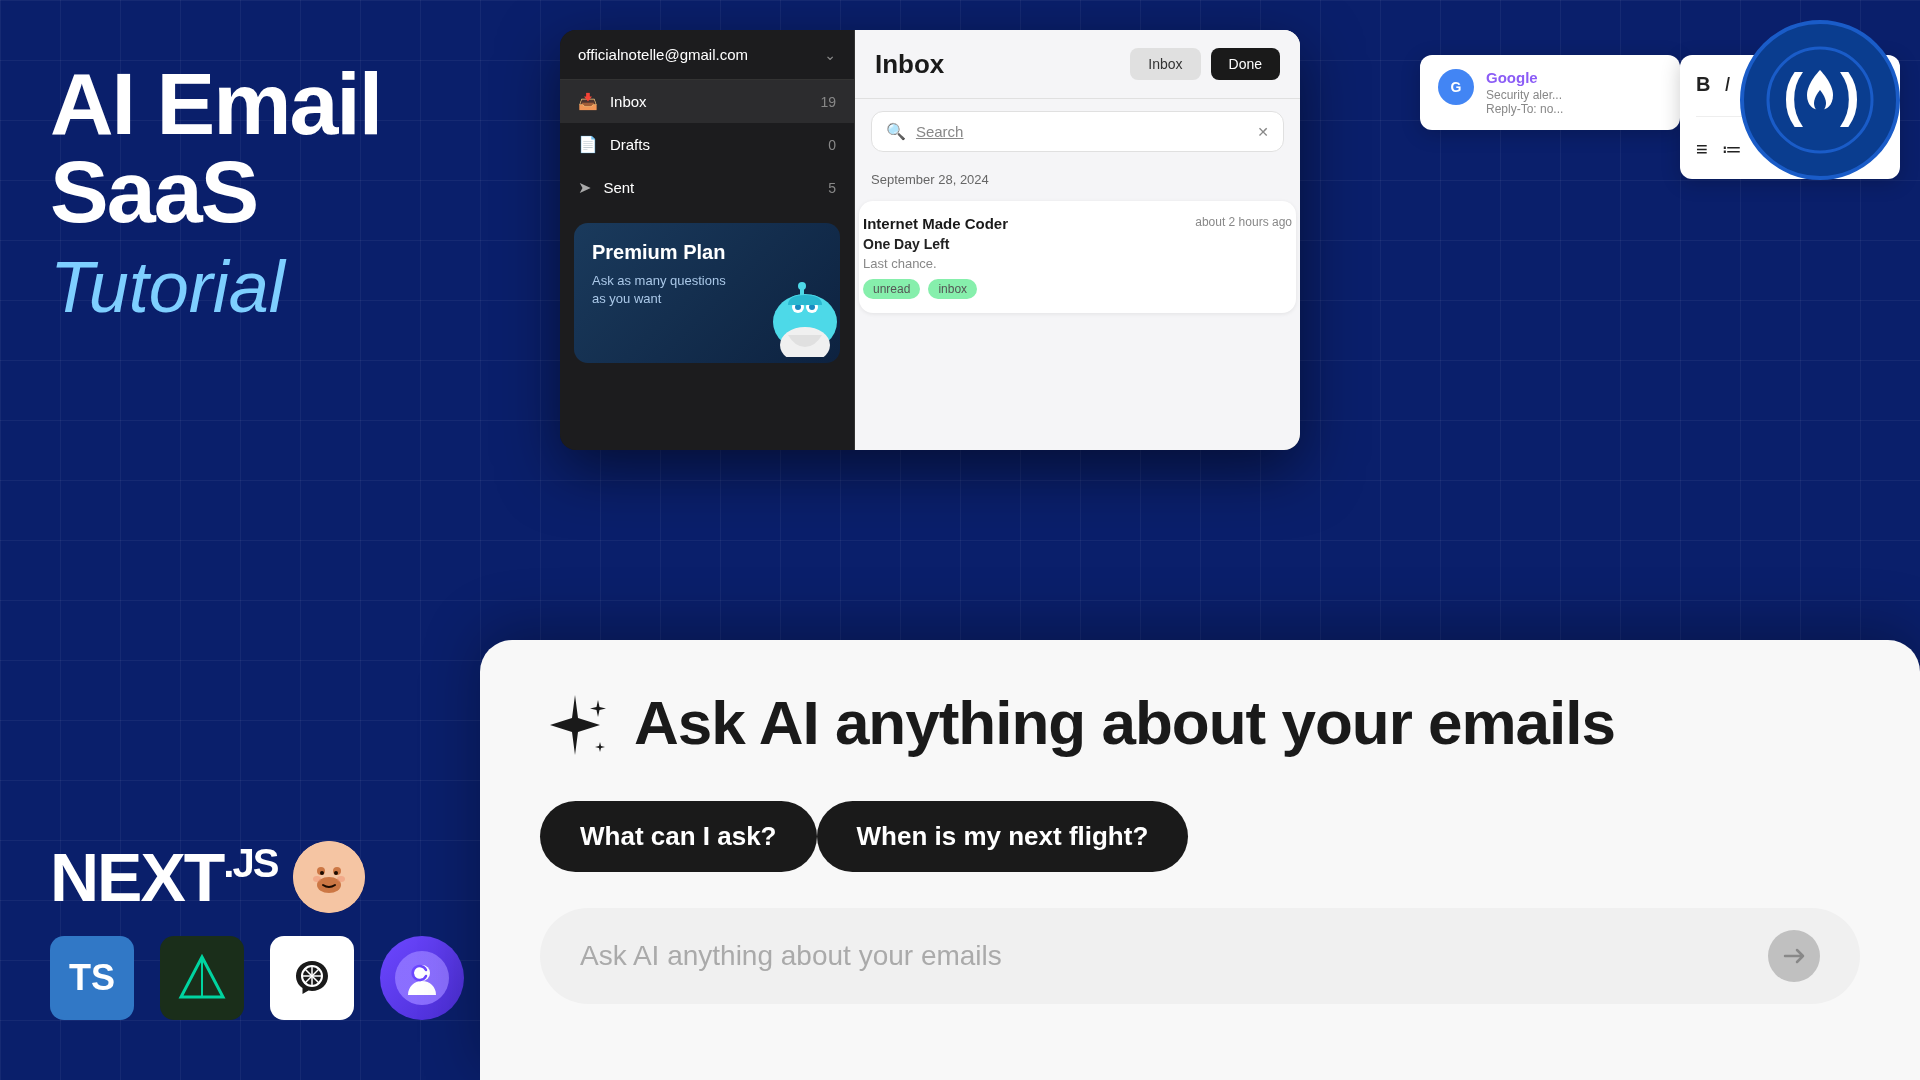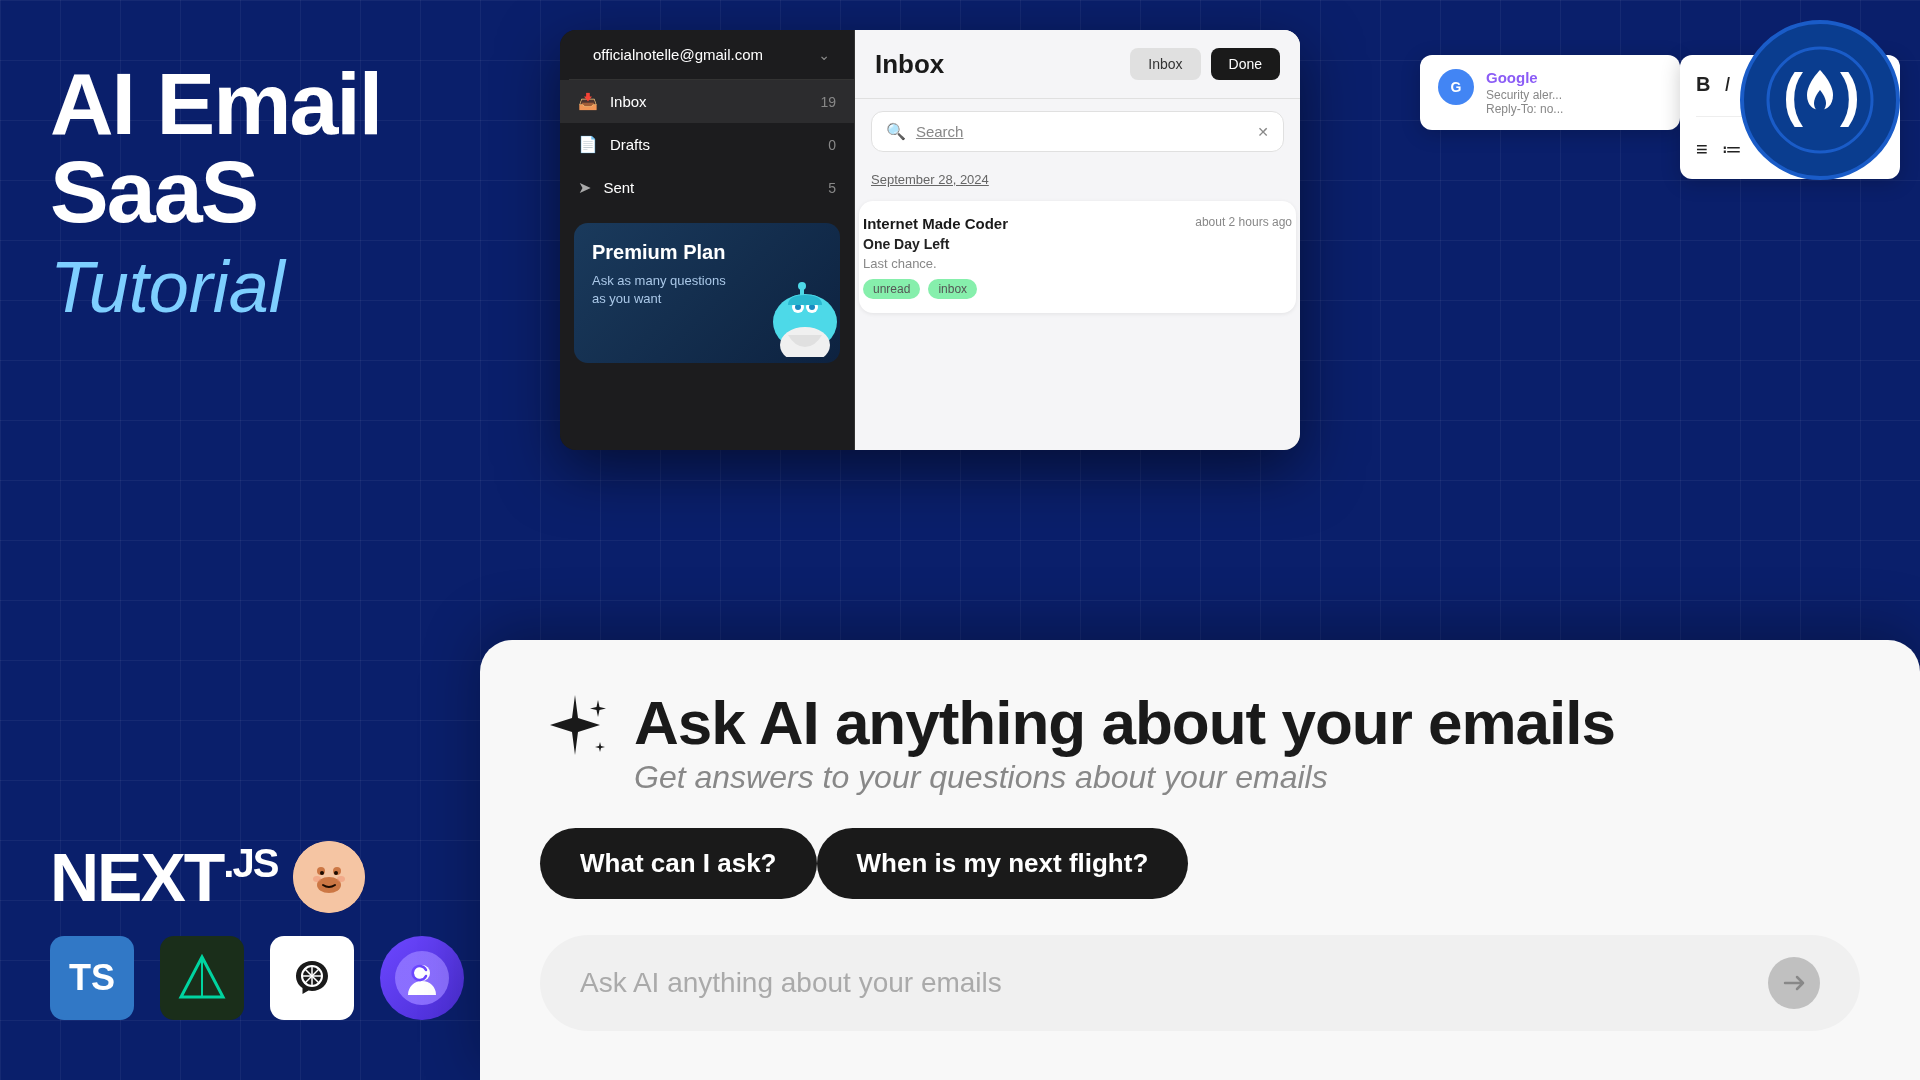--- a/index.html
+++ b/index.html
@@ -124,23 +124,22 @@
       background: #1c1c1e;
       border-right: 1px solid #333;
       display: flex;
       flex-direction: column;
     }
 
     .email-account-row {
       display: flex;
       align-items: center;
       justify-content: space-between;
-      padding: 16px 24px;
+      padding: 16px 18px;
       border-bottom: 1px solid #333;
-      margin-left: 9px;
     }
 
     .email-account-text {
       color: #ffffff;
       font-size: 15px;
     }
 
     .email-chevron {
       color: #888;
       font-size: 14px;
@@ -288,21 +287,20 @@
       font-size: 14px;
       cursor: pointer;
     }
 
     
     .email-date-sep {
       padding: 8px 16px;
       color: #666;
       font-size: 13px;
       font-weight: 500;
-      text-decoration: underline;
     }
 
     
     .email-item {
       margin: 6px 4px;
       background: #ffffff;
       border-radius: 14px;
       padding: 14px 4px;
       box-shadow: 0 1px 4px rgba(0,0,0,0.08);
     }
@@ -665,21 +663,20 @@
 
         <path d="M35 5 L38 28 L60 35 L38 42 L35 65 L32 42 L10 35 L32 28 Z" fill="#1a1a1a"></path>
 
         <path d="M58 10 L59.5 17 L66 18.5 L59.5 20 L58 27 L56.5 20 L50 18.5 L56.5 17 Z" fill="#1a1a1a"></path>
 
         <path d="M60 52 L61 56 L65 57 L61 58 L60 62 L59 58 L55 57 L59 56 Z" fill="#1a1a1a"></path>
       </svg>
     </div>
     <div class="ai-title-group">
       <div class="ai-title">Ask AI anything about your emails</div>
-      <div class="ai-subtitle">Get answers to your questions about your emails</div>
     </div>
   </div>
 
   <div class="ai-buttons">
     <button class="ai-suggest-btn">What can I ask?</button>
     <button class="ai-suggest-btn">When is my next flight?</button>
   </div>
 
   <div class="ai-input-bar">
     <span class="ai-input-placeholder">Ask AI anything about your emails</span>

